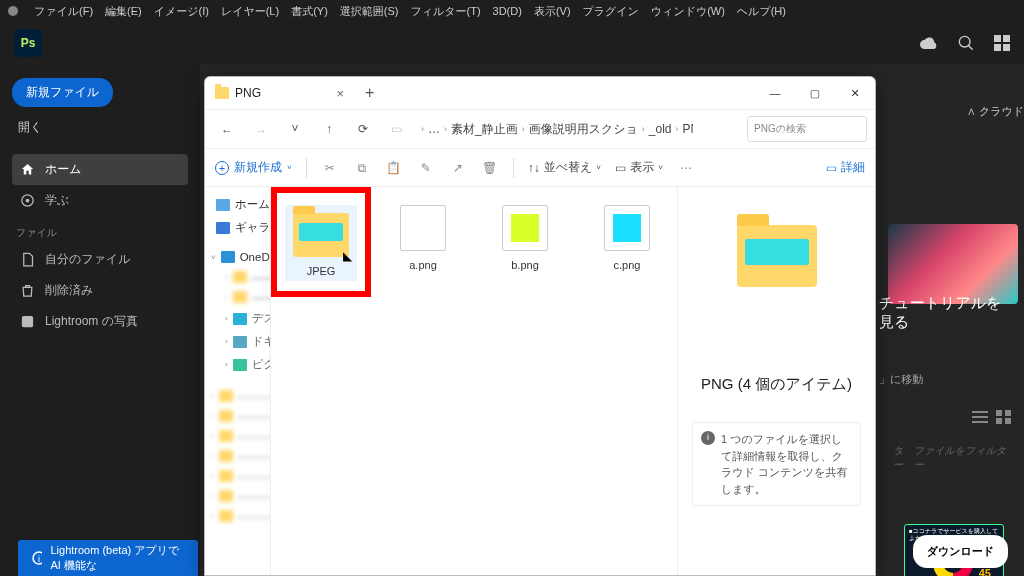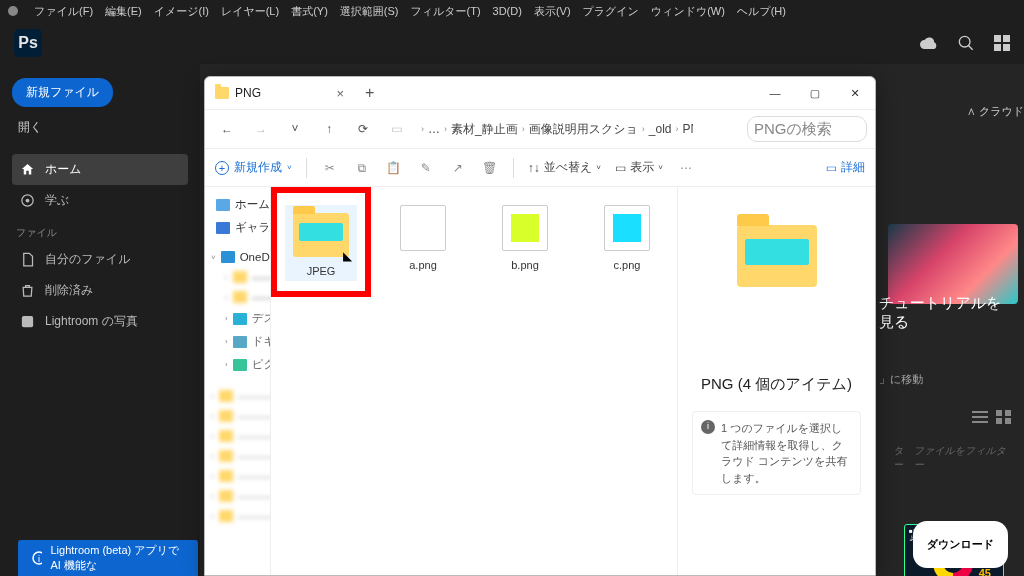--- a/index.html
+++ b/index.html
@@ -2,21 +2,21 @@
 <html><head>
 <meta charset="utf-8">
 <style>
 *{margin:0;padding:0;box-sizing:border-box;font-family:"Segoe UI","Yu Gothic UI",sans-serif;}
 body{width:1024px;height:576px;overflow:hidden;background:#1e1e1e;position:relative;}
 
 
 .ps-top-menu{height:22px;background:#1e1e1e;display:flex;align-items:center;padding:0 8px;gap:12px;font-size:11px;color:#ccc;}
 .ps-top-menu .ps-cc{width:10px;height:10px;border-radius:50%;background:#888;margin-right:4px;}
 .ps-header{height:42px;background:#1e1e1e;display:flex;align-items:center;justify-content:space-between;padding:0 14px;}
-.ps-logo{width:28px;height:28px;background:#001e36;border-radius:5px;display:flex;align-items:center;justify-content:center;color:#e5e5e5;font-weight:700;font-size:16px;}
+.ps-logo{width:28px;height:28px;background:#001e36;border-radius:5px;display:flex;align-items:center;justify-content:center;color:#bef264;font-weight:700;font-size:12px;}
 .ps-header-right{display:flex;align-items:center;gap:20px;color:#ccc;}
 .ps-body{display:flex;height:calc(100% - 64px);}
 .ps-left{width:200px;background:#1e1e1e;padding:14px 12px;color:#ccc;font-size:12px;}
 .ps-newfile{background:#0d66d0;color:#fff;border:none;border-radius:14px;padding:6px 14px;font-size:12px;}
 .ps-open{margin-top:12px;margin-left:6px;color:#ccc;}
 .ps-section-label{font-size:10px;color:#888;margin:10px 0 4px 4px;}
 .ps-nav{list-style:none;}
 .ps-nav li{display:flex;align-items:center;gap:10px;padding:7px 8px;border-radius:4px;color:#bbb;}
 .ps-nav li.active{background:#3f3f3f;color:#fff;}
 .ps-nav svg{width:15px;height:15px;fill:#bbb;}
@@ -27,39 +27,39 @@
 .ps-tutorial{font-size:15px;margin-top:110px;}
 .ps-move{font-size:11px;color:#aaa;margin-top:40px;}
 .ps-filter-bar{position:absolute;top:380px;right:10px;font-size:10px;color:#666;width:120px;display:flex;justify-content:space-between;}
 .ps-thumb{position:absolute;top:160px;right:6px;width:130px;height:80px;background:linear-gradient(135deg,#1a3a4a,#d8446a 40%,#ff8888 70%,#28c8c8);border-radius:4px;}
 .ps-thumb2{position:absolute;top:460px;right:20px;width:100px;height:70px;background:#0a1a2a;border:1px solid #33ff99;border-radius:3px;}
 .ps-donut{width:40px;height:40px;border-radius:50%;background:conic-gradient(#e04 0 50%,#ffd800 50% 78%,#00d0c0 78% 100%);position:absolute;right:30px;bottom:10px;}
 .ps-donut::after{content:"";position:absolute;inset:10px;background:#0a1a2a;border-radius:50%;}
 .ps-donut-label{position:absolute;right:12px;bottom:14px;font-size:11px;color:#ffbb00;font-weight:bold;}
 .ps-thumb2-text{position:absolute;left:4px;top:3px;font-size:6px;color:#fff;line-height:1.1;}
 .ps-banner{position:absolute;bottom:0;left:18px;height:36px;background:#0d66d0;color:#fff;display:flex;align-items:center;padding:0 14px;font-size:11px;border-radius:3px 3px 0 0;gap:8px;width:180px;}
-.ps-download{position:absolute;bottom:8px;right:16px;background:#fff;color:#000;border:none;border-radius:14px;padding:16px 14px;font-size:11px;font-weight:600;}
+.ps-download{position:absolute;bottom:8px;right:16px;background:#fff;color:#000;border:none;border-radius:14px;padding:9px 14px;font-size:11px;font-weight:600;}
 .ps-view-icons{position:absolute;top:346px;right:12px;display:flex;gap:8px;color:#888;}
 
 
 .explorer{position:absolute;left:204px;top:76px;width:672px;height:500px;background:#fff;border:1px solid #bbb;border-radius:6px 6px 0 0;box-shadow:0 4px 20px rgba(0,0,0,.4);display:flex;flex-direction:column;color:#222;}
 .ex-titlebar{height:32px;display:flex;align-items:center;font-size:12px;}
 .ex-tab{display:flex;align-items:center;gap:6px;padding:0 10px;height:100%;min-width:150px;border-right:1px solid #0000;}
 .ex-tab-icon{width:14px;height:12px;background:#ffd76a;border-radius:1px;position:relative;}
 .ex-tab-icon::before{content:"";position:absolute;top:-3px;left:0;width:6px;height:3px;background:#ffd76a;border-radius:1px 1px 0 0;}
 .ex-tab-close{margin-left:auto;color:#666;font-size:13px;}
 .ex-newtab{padding:0 10px;color:#555;font-size:16px;}
 .ex-winbtns{margin-left:auto;display:flex;}
 .ex-winbtns div{width:40px;height:32px;display:flex;align-items:center;justify-content:center;color:#333;font-size:11px;}
 .ex-nav{height:40px;border-top:1px solid #eee;border-bottom:1px solid #eee;display:flex;align-items:center;padding:0 8px;gap:6px;font-size:12px;}
 .ex-nav .navbtn{width:28px;height:28px;display:flex;align-items:center;justify-content:center;color:#555;border-radius:3px;}
 .ex-nav .navbtn.dis{color:#bbb;}
 .ex-crumb{flex:1;display:flex;align-items:center;gap:4px;color:#444;white-space:nowrap;overflow:hidden;padding-left:4px;}
 .ex-crumb .sep{color:#888;font-size:9px;}
-.ex-search{width:120px;height:26px;border:1px solid #ddd;border-radius:10px;padding:0 6px;font-size:15px;color:#888;display:flex;align-items:center;margin-left:48px;}
+.ex-search{width:120px;height:26px;border:1px solid #ddd;border-radius:3px;padding:0 6px;font-size:10px;color:#888;display:flex;align-items:center;margin-left:48px;}
 .ex-toolbar{height:38px;border-bottom:1px solid #eee;display:flex;align-items:center;padding:0 10px;gap:14px;font-size:12px;color:#444;}
 .ex-toolbar .tb-new{display:flex;align-items:center;gap:5px;color:#1a6fd6;}
 .ex-toolbar .tb-sep{width:1px;height:20px;background:#ddd;}
 .ex-toolbar .tb-icon{color:#888;width:18px;display:flex;justify-content:center;}
 .ex-toolbar .tb-drop{display:flex;align-items:center;gap:4px;}
 .ex-toolbar .spacer{flex:1;}
 .ex-toolbar .tb-detail{display:flex;align-items:center;gap:4px;color:#1a6fd6;}
 .ex-body{flex:1;display:flex;overflow:hidden;}
 .ex-tree{width:130px;border-right:1px solid #eee;padding:6px 4px;font-size:11.5px;color:#333;overflow:hidden;}
 .ex-tree li{list-style:none;display:flex;align-items:center;gap:5px;padding:4px 2px;white-space:nowrap;}
@@ -83,21 +83,21 @@
 .file-ic .swatch{position:absolute;inset:8px;}
 .file-ic .swatch.white{background:#fff;}
 .file-ic .swatch.lime{background:#d8ff2a;}
 .file-ic .swatch.cyan{background:#1adfff;}
 .redbox{position:absolute;border:6px solid #f00;left:-14px;top:-18px;right:-14px;bottom:-16px;pointer-events:none;}
 .cursor{position:absolute;left:58px;top:44px;font-size:12px;color:#000;}
 .ex-side{width:198px;border-left:1px solid #eee;padding:14px;display:flex;flex-direction:column;align-items:center;font-size:12px;}
 .ex-side .big-folder{width:80px;height:62px;background:#ffd76a;border-radius:4px;position:relative;margin:24px 0 18px;}
 .ex-side .big-folder::before{content:"";position:absolute;top:-11px;left:0;width:32px;height:12px;background:#ffc94a;border-radius:3px 3px 0 0;}
 .ex-side .big-folder::after{content:"";position:absolute;top:14px;left:8px;right:8px;height:26px;background:#33dfe0;border-radius:2px;}
-.ex-side-title{font-size:15px;margin-bottom:7px;align-self:center;font-weight:500;text-align:right;}
+.ex-side-title{font-size:15px;margin-bottom:18px;align-self:center;font-weight:500;text-align:right;}
 .ex-side-hint{display:flex;gap:6px;font-size:11px;color:#555;border:1px solid #eee;border-radius:4px;padding:8px;margin-top:10px;line-height:1.5;}
 .ex-side-hint .i{width:14px;height:14px;border-radius:50%;background:#666;color:#fff;font-size:9px;display:flex;align-items:center;justify-content:center;flex:none;}
 svg{display:block;}
 </style>
 </head>
 <body>
 
 <div class="ps-top-menu">
   <span class="ps-cc"></span>
   <span>ファイル(F)</span>

